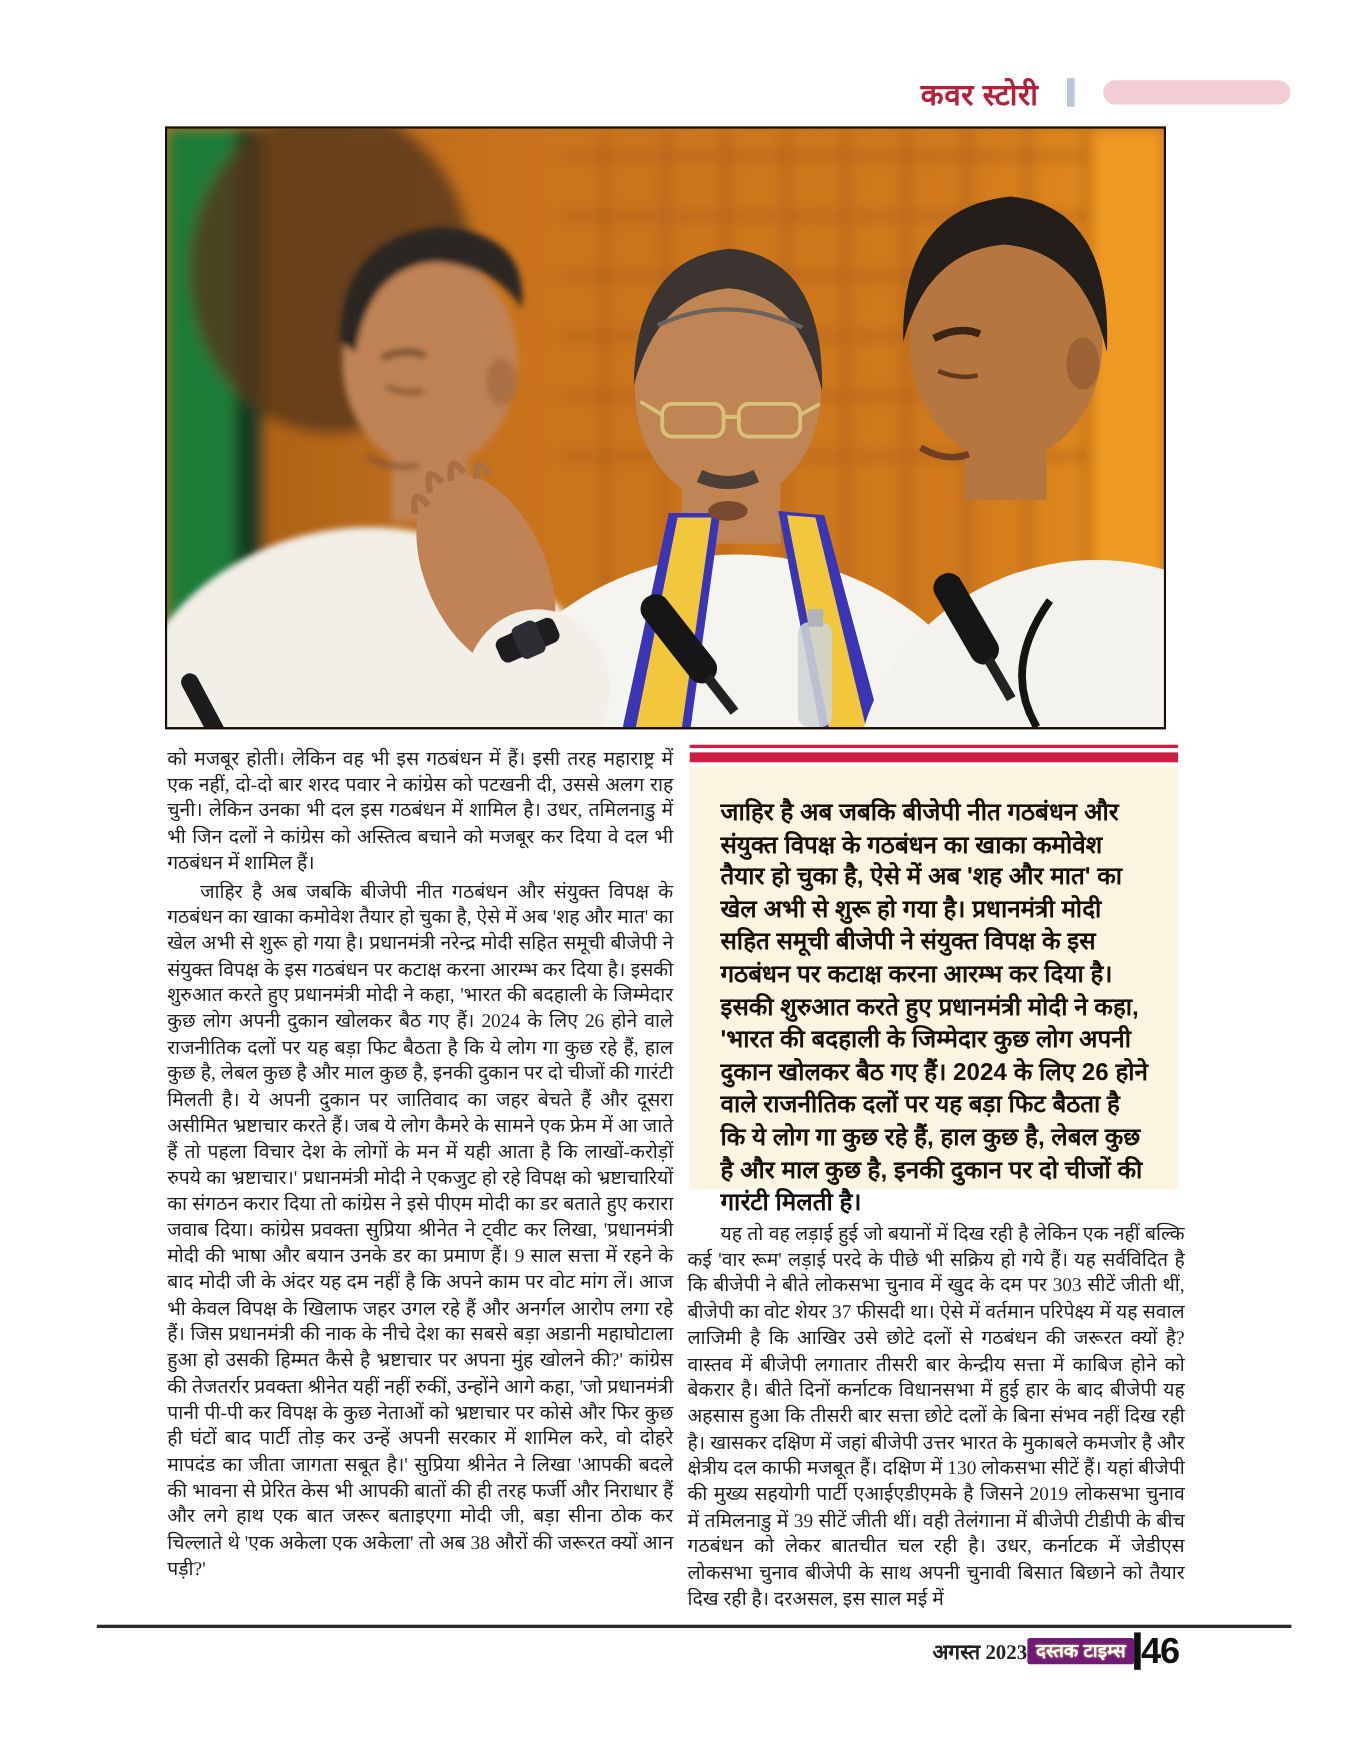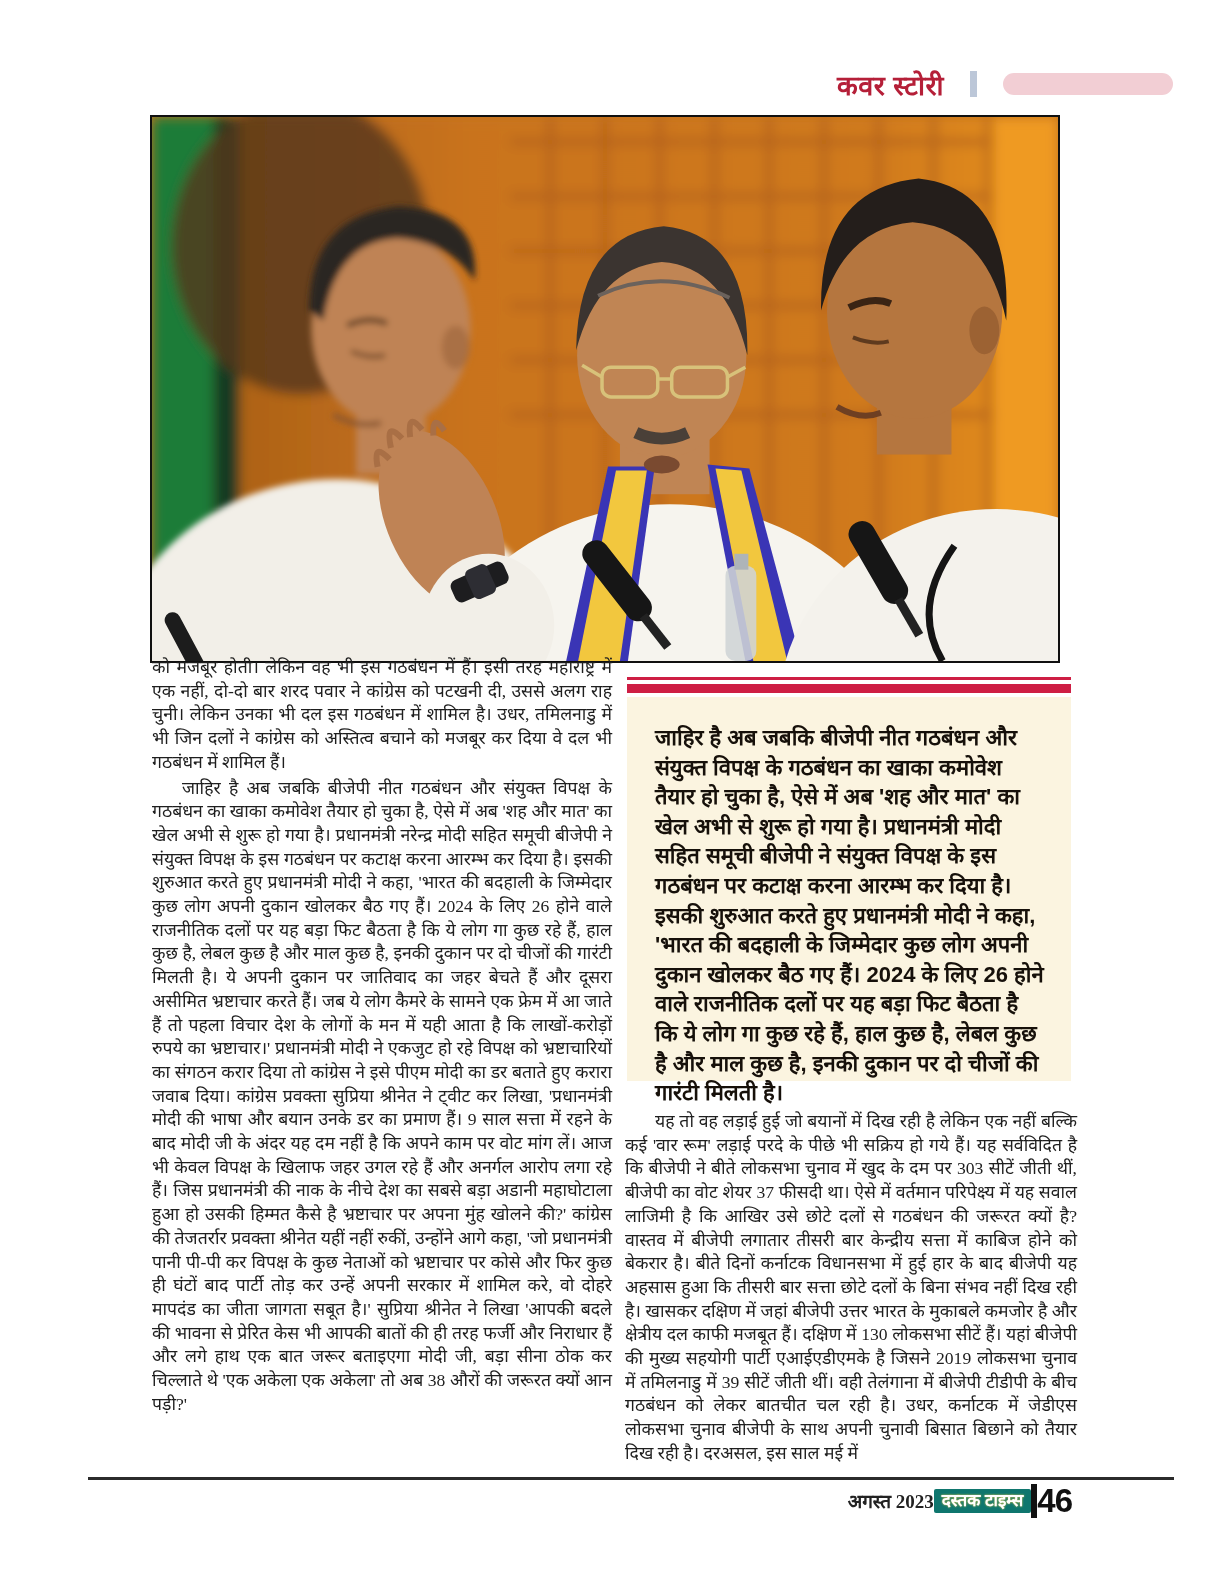--- a/index.html
+++ b/index.html
@@ -13,39 +13,39 @@
   .kicker-divider{width:7px;height:26px;background:#bcc7d8;}
   .kicker-pill{width:170px;height:22px;border-radius:11px;background:#f2ced4;}
   
   .photo{position:absolute;left:150px;top:115px;width:910px;height:548px;border:2px solid #101010;box-sizing:border-box;background:#c4731e;}
   .photo svg{display:block;width:100%;height:100%;}
   
   .col{position:absolute;text-align:justify;font-size:17.6px;line-height:23.7px;color:#1e1e1e;}
   .col p{margin:0;}
   .col p + p{margin-top:2px;}
   .indent{text-indent:30px;}
-  .col-left{left:152px;top:656px;width:460px;}
+  .col-left{left:152px;top:678px;width:460px;}
   .col-right{left:625px;top:1110px;width:452px;}
   
   .rule-double{position:absolute;left:627px;top:677px;width:444px;}
   .rule-thin{height:3px;background:#ce1e44;}
   .rule-gap{height:4px;background:#ffffff;}
   .rule-thick{height:9px;background:#ce1e44;}
   .pullquote{
     position:absolute;left:627px;top:697px;width:444px;height:384px;background:#fbf4e0;
     box-sizing:border-box;padding:26px 26px 0 28px;
     font-family:"Liberation Sans","DejaVu Sans",sans-serif;
     font-weight:600;font-size:22px;line-height:29.6px;color:#16100a;text-align:left;
   }
   
   .footer-rule{position:absolute;left:88px;top:1477px;width:1086px;height:3px;background:#2b2b2b;}
   .footer{position:absolute;left:0;top:1484px;width:1072px;height:34px;display:flex;justify-content:flex-end;align-items:center;}
   .footer-date{font-weight:bold;font-size:19px;color:#222;}
   .footer-logo{
-    background:#0f766e;color:#ffffff;font-family:"Liberation Sans","DejaVu Sans",sans-serif;
+    background:#701a75;color:#ffffff;font-family:"Liberation Sans","DejaVu Sans",sans-serif;
     font-weight:bold;font-size:17px;padding:2px 8px;line-height:20px;
     text-shadow:0 0 2px #f7d44c;border-radius:2px;
   }
   .footer-bar{width:6px;height:34px;background:#111;}
   .footer-page{font-family:"Liberation Sans","DejaVu Sans",sans-serif;font-weight:800;font-size:33px;color:#111;letter-spacing:-1px;}
 </style>
 </head>
 <body>
 
 <div class="page">

